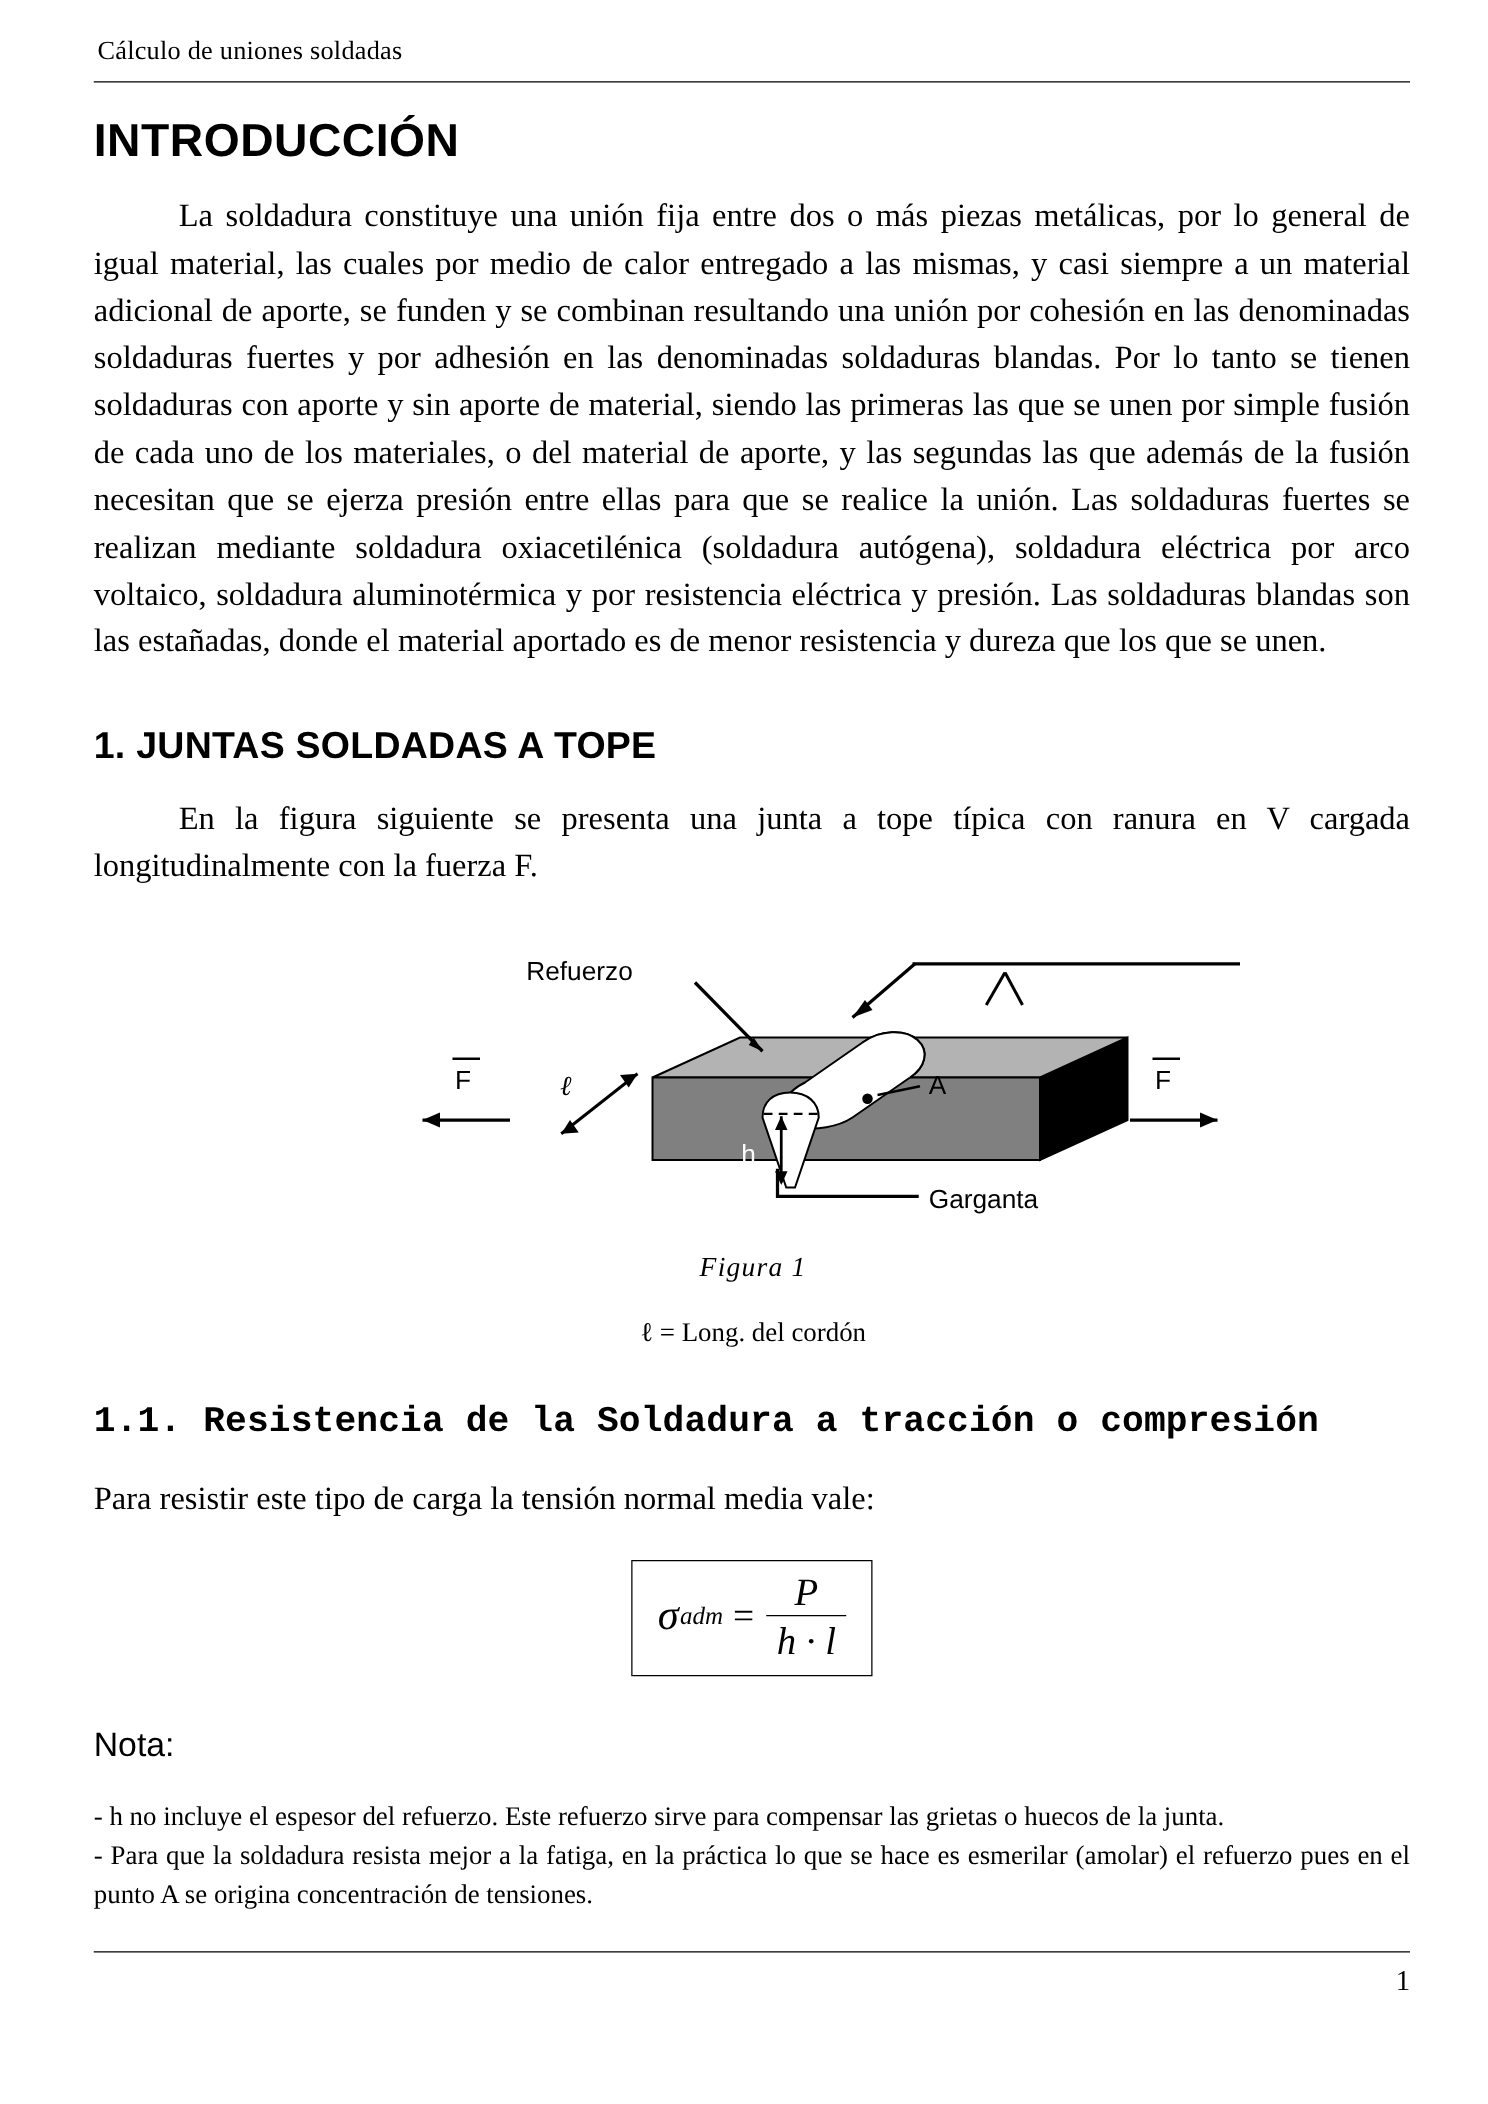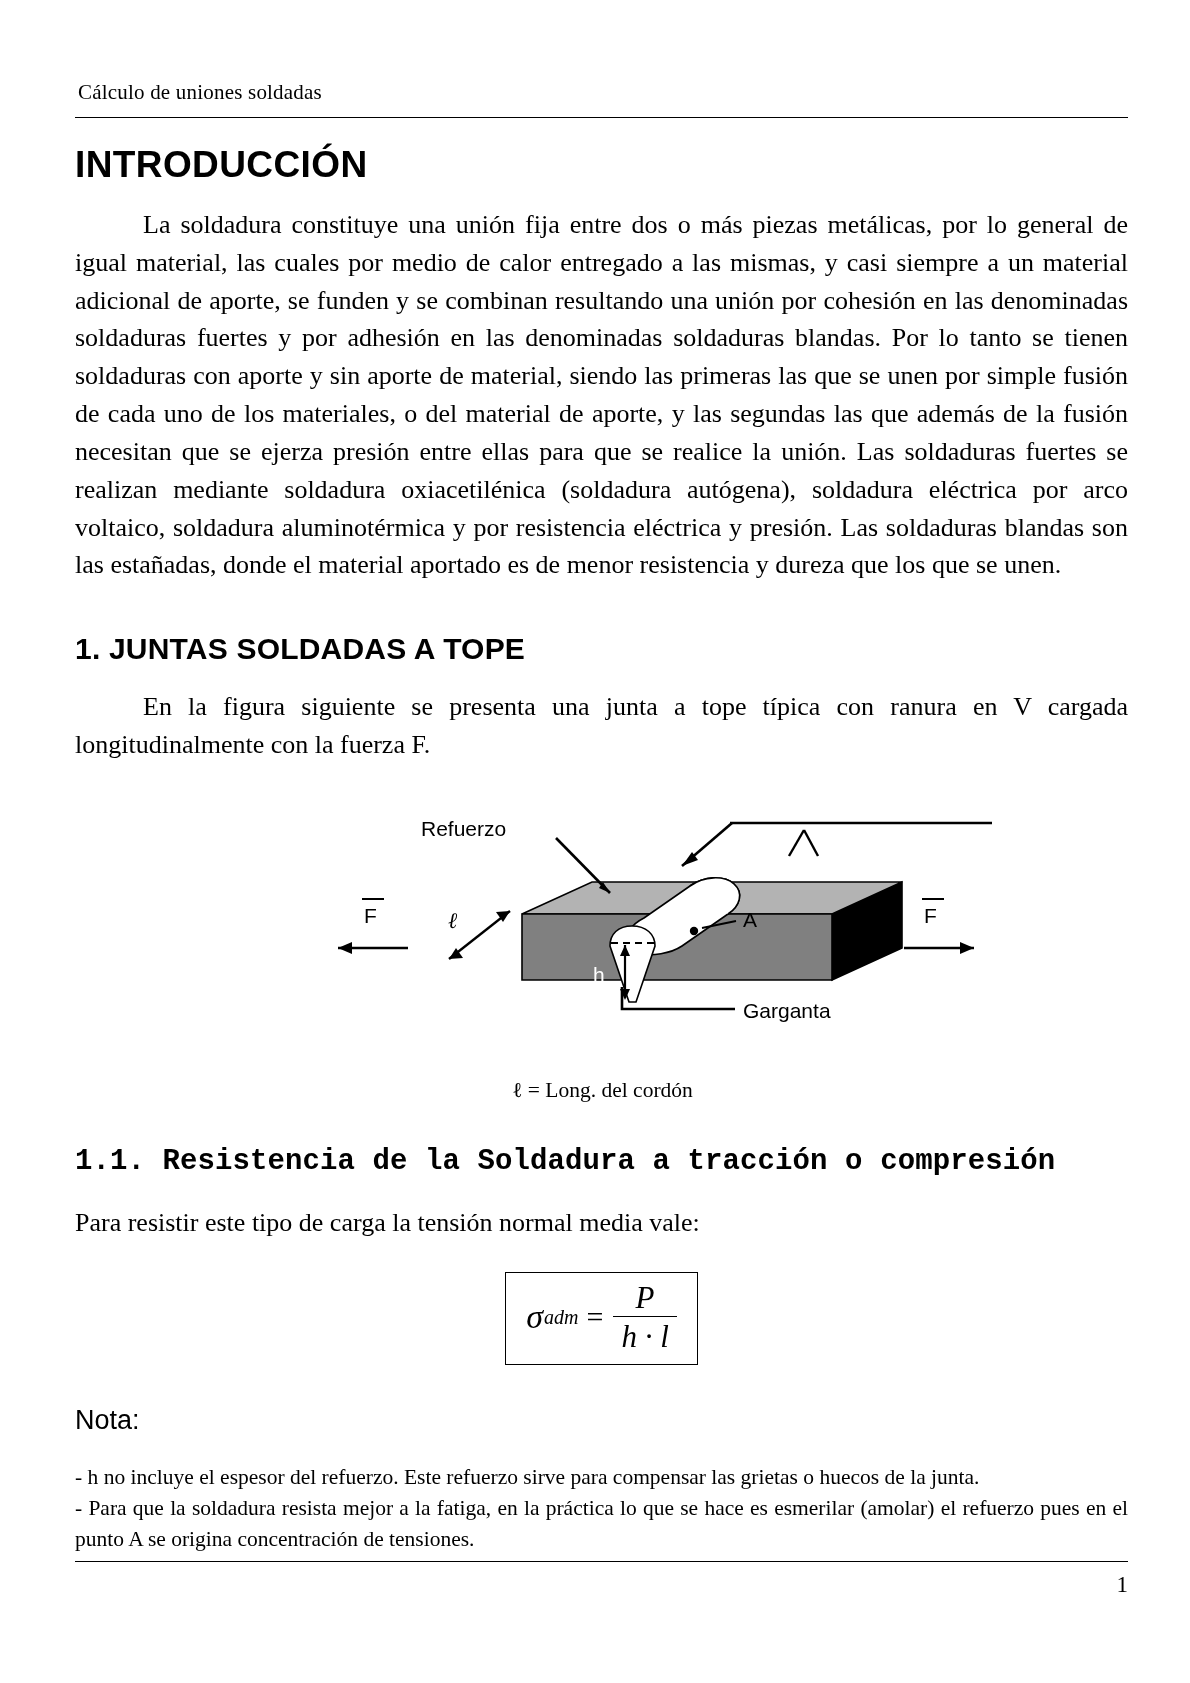--- a/index.html
+++ b/index.html
@@ -13,21 +13,21 @@
     font-family: "Liberation Serif", "DejaVu Serif", serif;
     color: #000000;
     position: relative;
     overflow: hidden;
   }
   .page {
     position: relative;
     width: 1190px;
     height: 1683px;
     box-sizing: border-box;
-    padding: 80px 60px 40px 75px;
+    padding: 28px 60px 40px 75px;
   }
 
   
   .header {
     font-family: "Liberation Serif", "DejaVu Serif", serif;
     font-size: 21px;
     letter-spacing: 0.2px;
     padding-left: 3px;
     padding-bottom: 8px;
   }
@@ -268,20 +268,21 @@
         <g>
           <line x1="710" y1="93" x2="732" y2="93" stroke="#000" stroke-width="2"></line>
           <text class="fig-label" x="712" y="117" font-size="25">F</text>
           <line x1="692" y1="142" x2="762" y2="142" stroke="#000" stroke-width="2.6"></line>
           <path d="M762,142 L748,136 L748,148 Z" fill="#000"></path>
         </g>
 
       </svg>
     </div>
 
+    <div class="figure-caption">Figura  1</div>
 
     <div class="figure-legend">
       <div>ℓ = Long. del cordón</div>
     </div>
   </div>
 
   <h3 class="subsection">1.1. Resistencia de la Soldadura a tracción o compresión</h3>
 
   <p class="body">Para resistir este tipo de carga la tensión normal media vale:</p>
 

